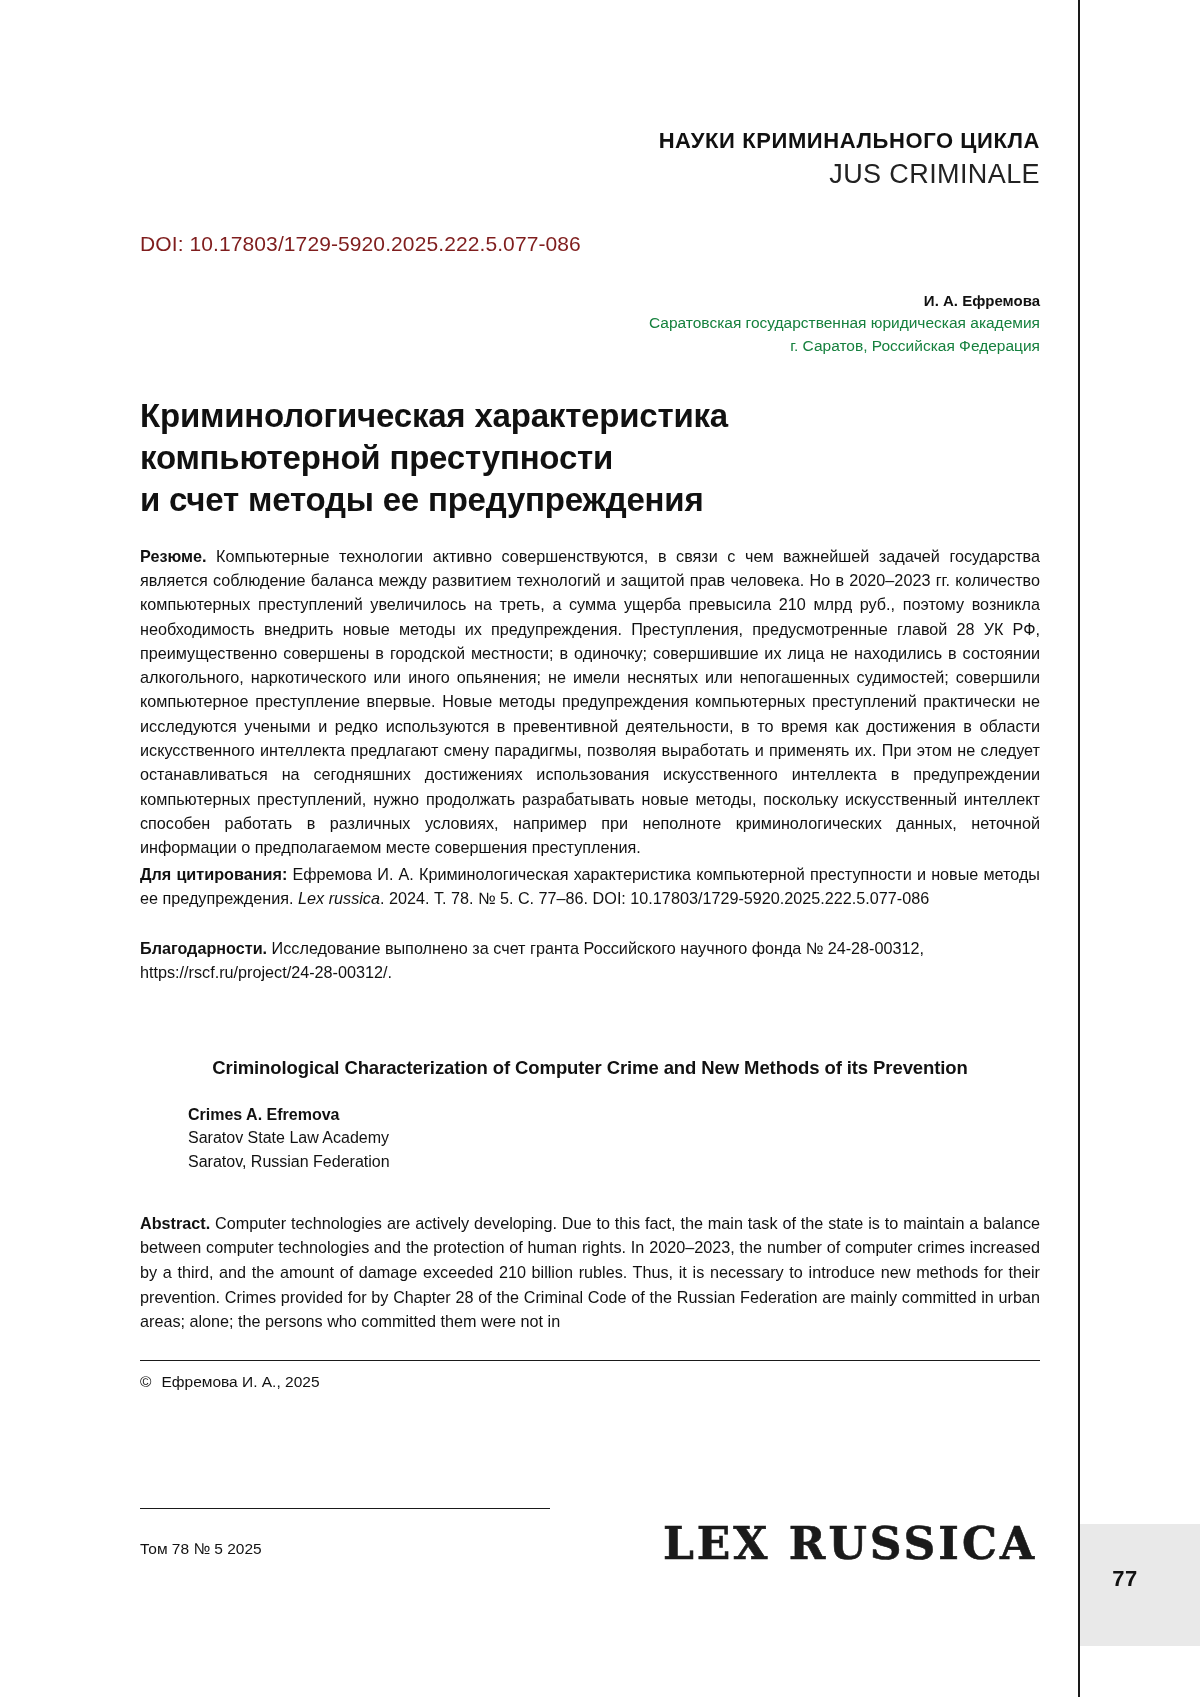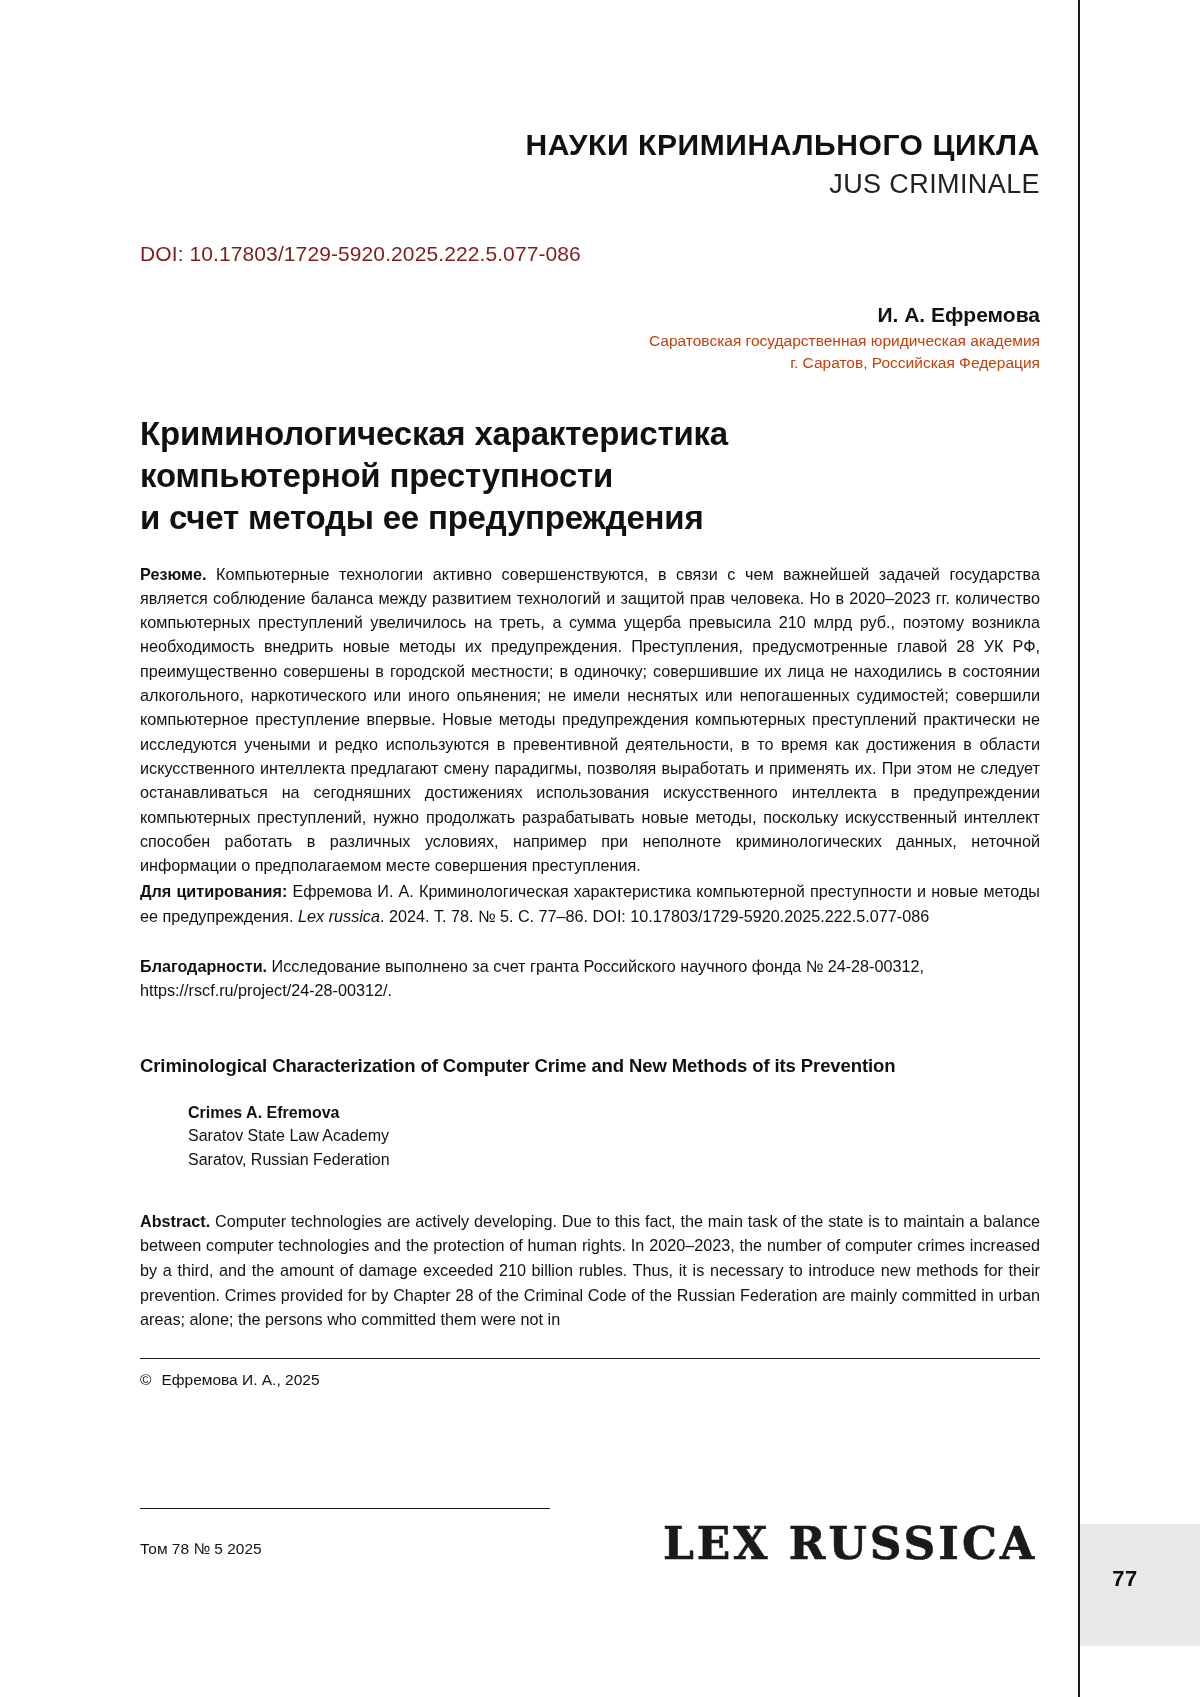--- a/index.html
+++ b/index.html
@@ -53,21 +53,21 @@
     left: 140px;
     top: 0;
     width: 900px;
   }
 
   .section-head {
     text-align: right;
     margin-top: 128px;
   }
   .section-head .ru {
-    font-size: 30px;
+    font-size: 22px;
     font-weight: bold;
     letter-spacing: 0.6px;
     color: #111;
     line-height: 1.15;
   }
   .section-head .lat {
     font-size: 27px;
     font-weight: 400;
     color: #222;
     letter-spacing: 0.4px;
@@ -80,27 +80,27 @@
     color: #7f1d1d;
     letter-spacing: 0.1px;
   }
 
   .author-block {
     margin-top: 34px;
     text-align: right;
     line-height: 1.45;
   }
   .author-block .author {
-    font-size: 21px;
+    font-size: 15px;
     font-weight: bold;
     color: #111;
   }
   .author-block .affil {
     font-size: 15.5px;
-    color: #c2410c;
+    color: #15803d;
   }
 
   .title {
     margin-top: 38px;
     font-size: 33px;
     font-weight: bold;
     line-height: 1.28;
     color: #111;
     letter-spacing: -0.2px;
   }
@@ -128,21 +128,22 @@
   .ack {
     margin-top: 26px;
     font-size: 16.2px;
     line-height: 1.5;
     text-align: left;
     color: #111;
   }
   .ack b { font-weight: bold; }
 
   .en-title {
-    margin-top: 52px;
+    margin-top: 72px;
+    text-align: center;
     font-size: 18.5px;
     font-weight: bold;
     color: #111;
     letter-spacing: -0.1px;
   }
 
   .en-author-block {
     margin-top: 24px;
     margin-left: 48px;
     font-size: 16px;

